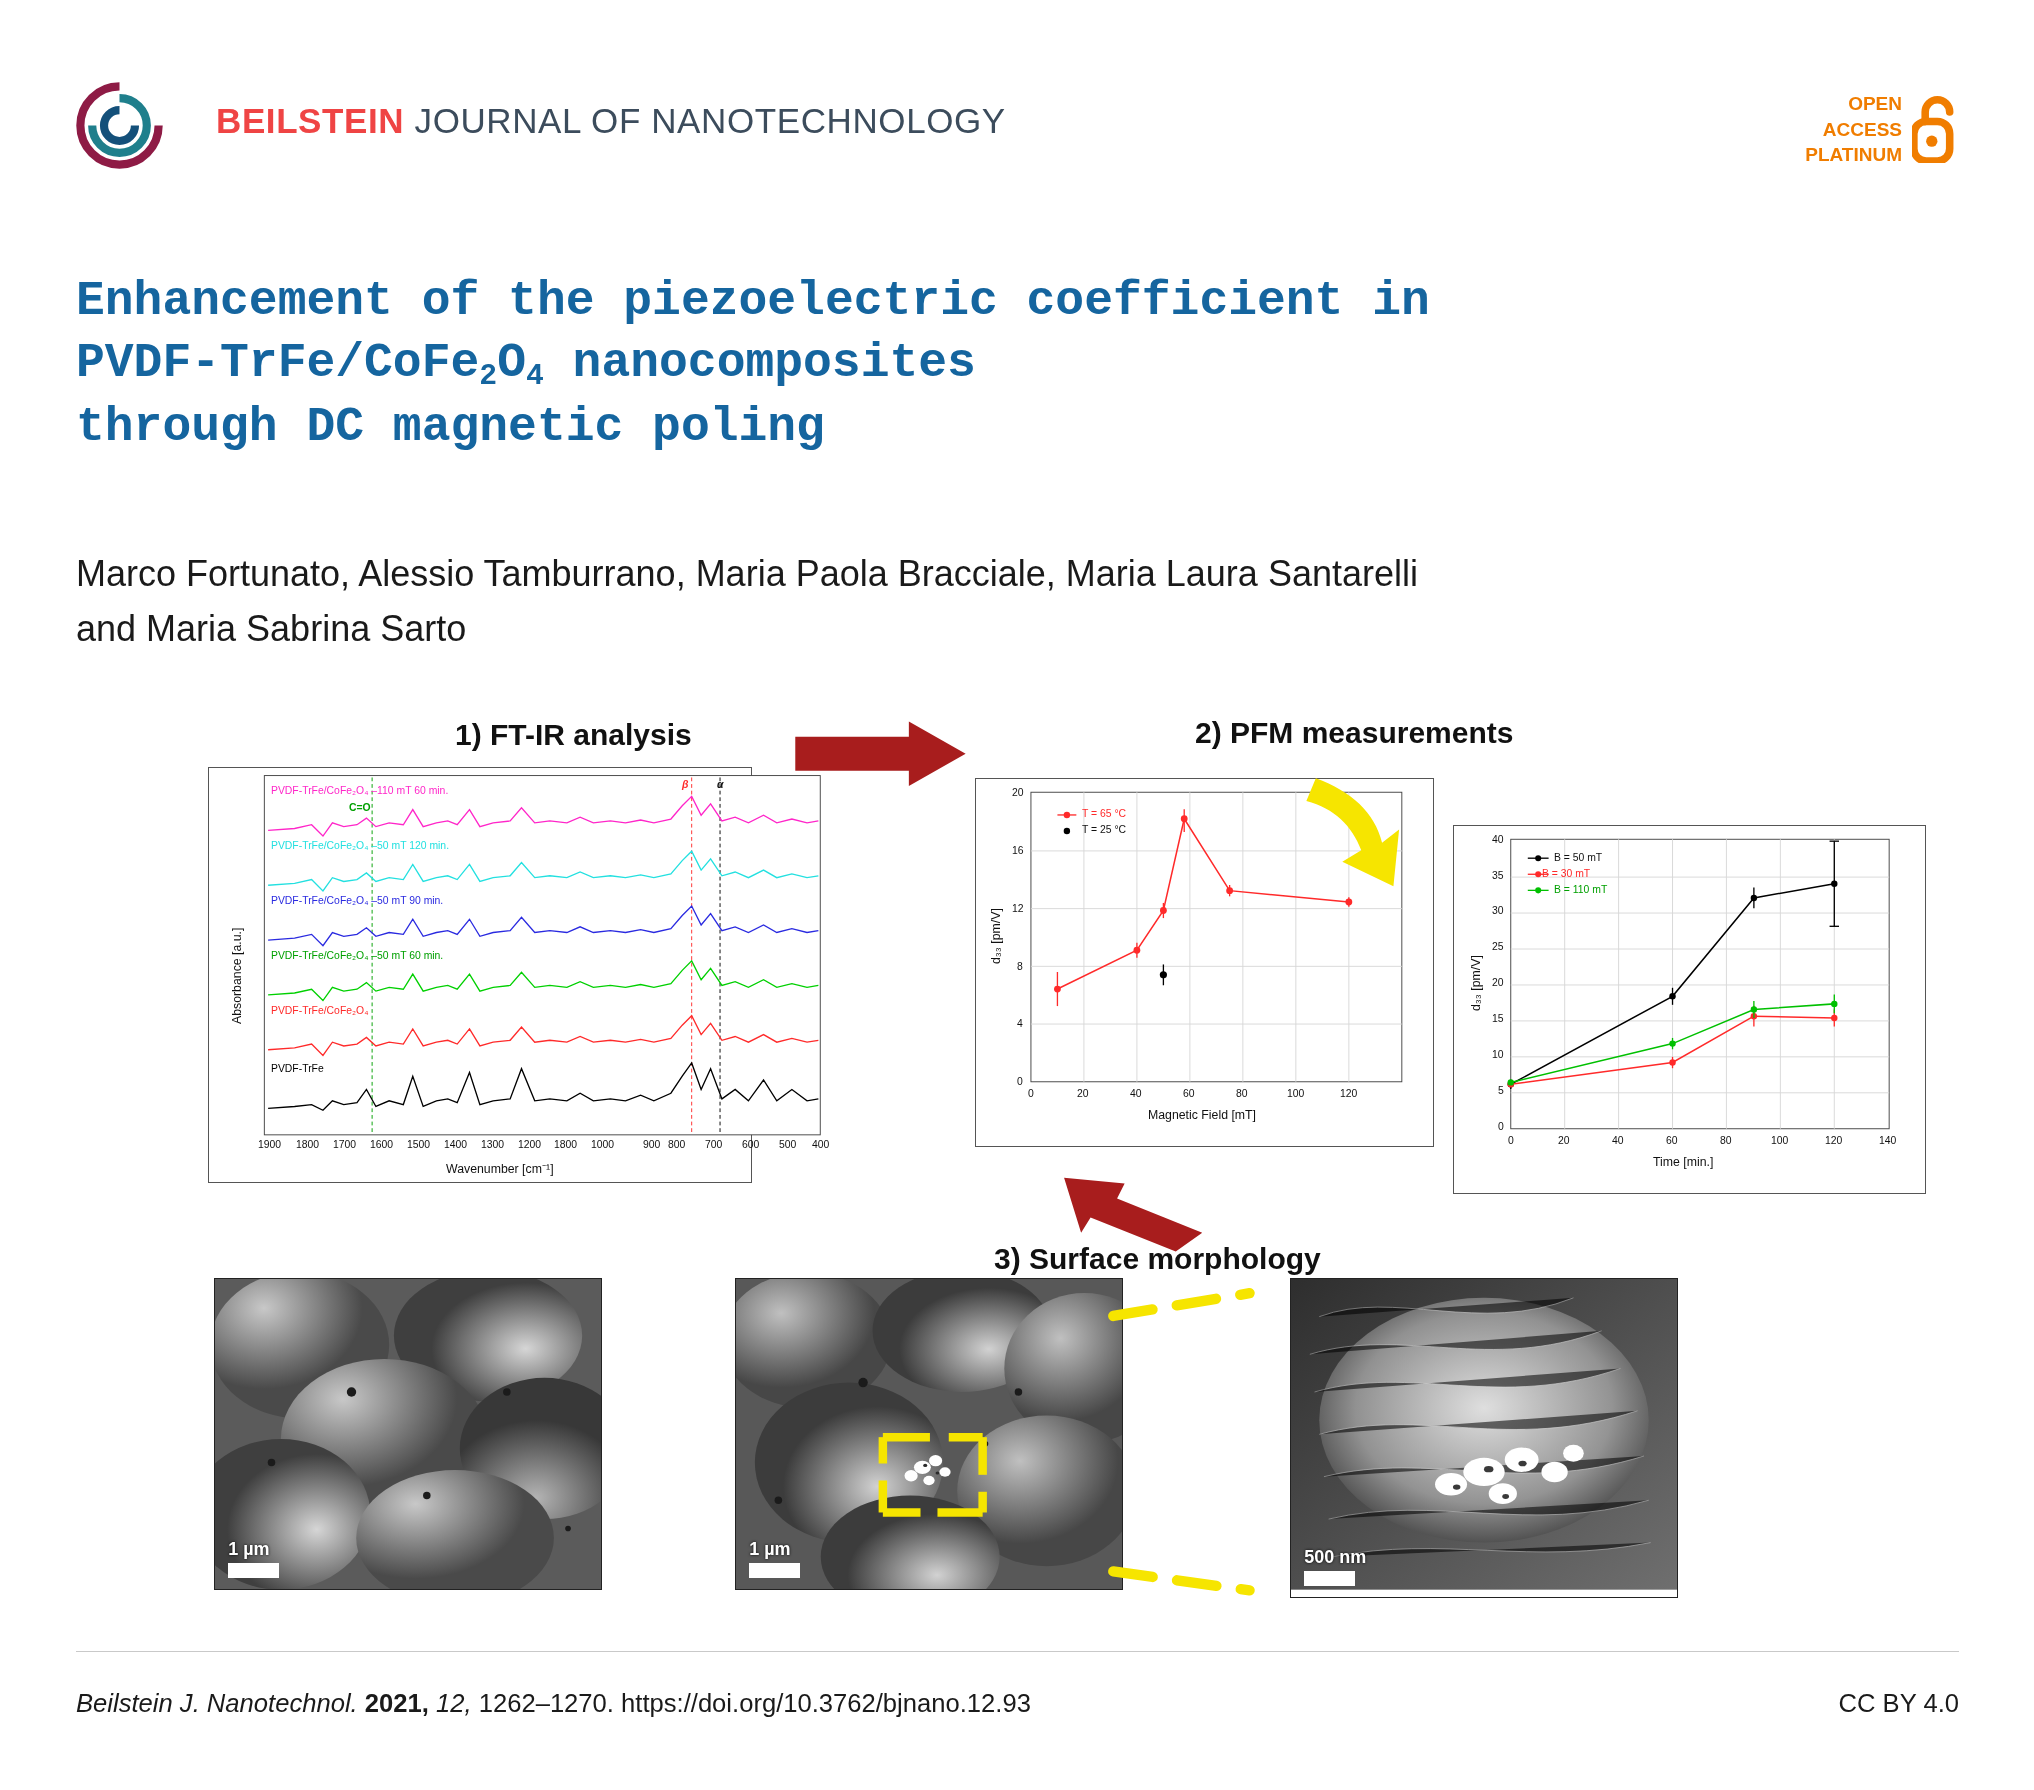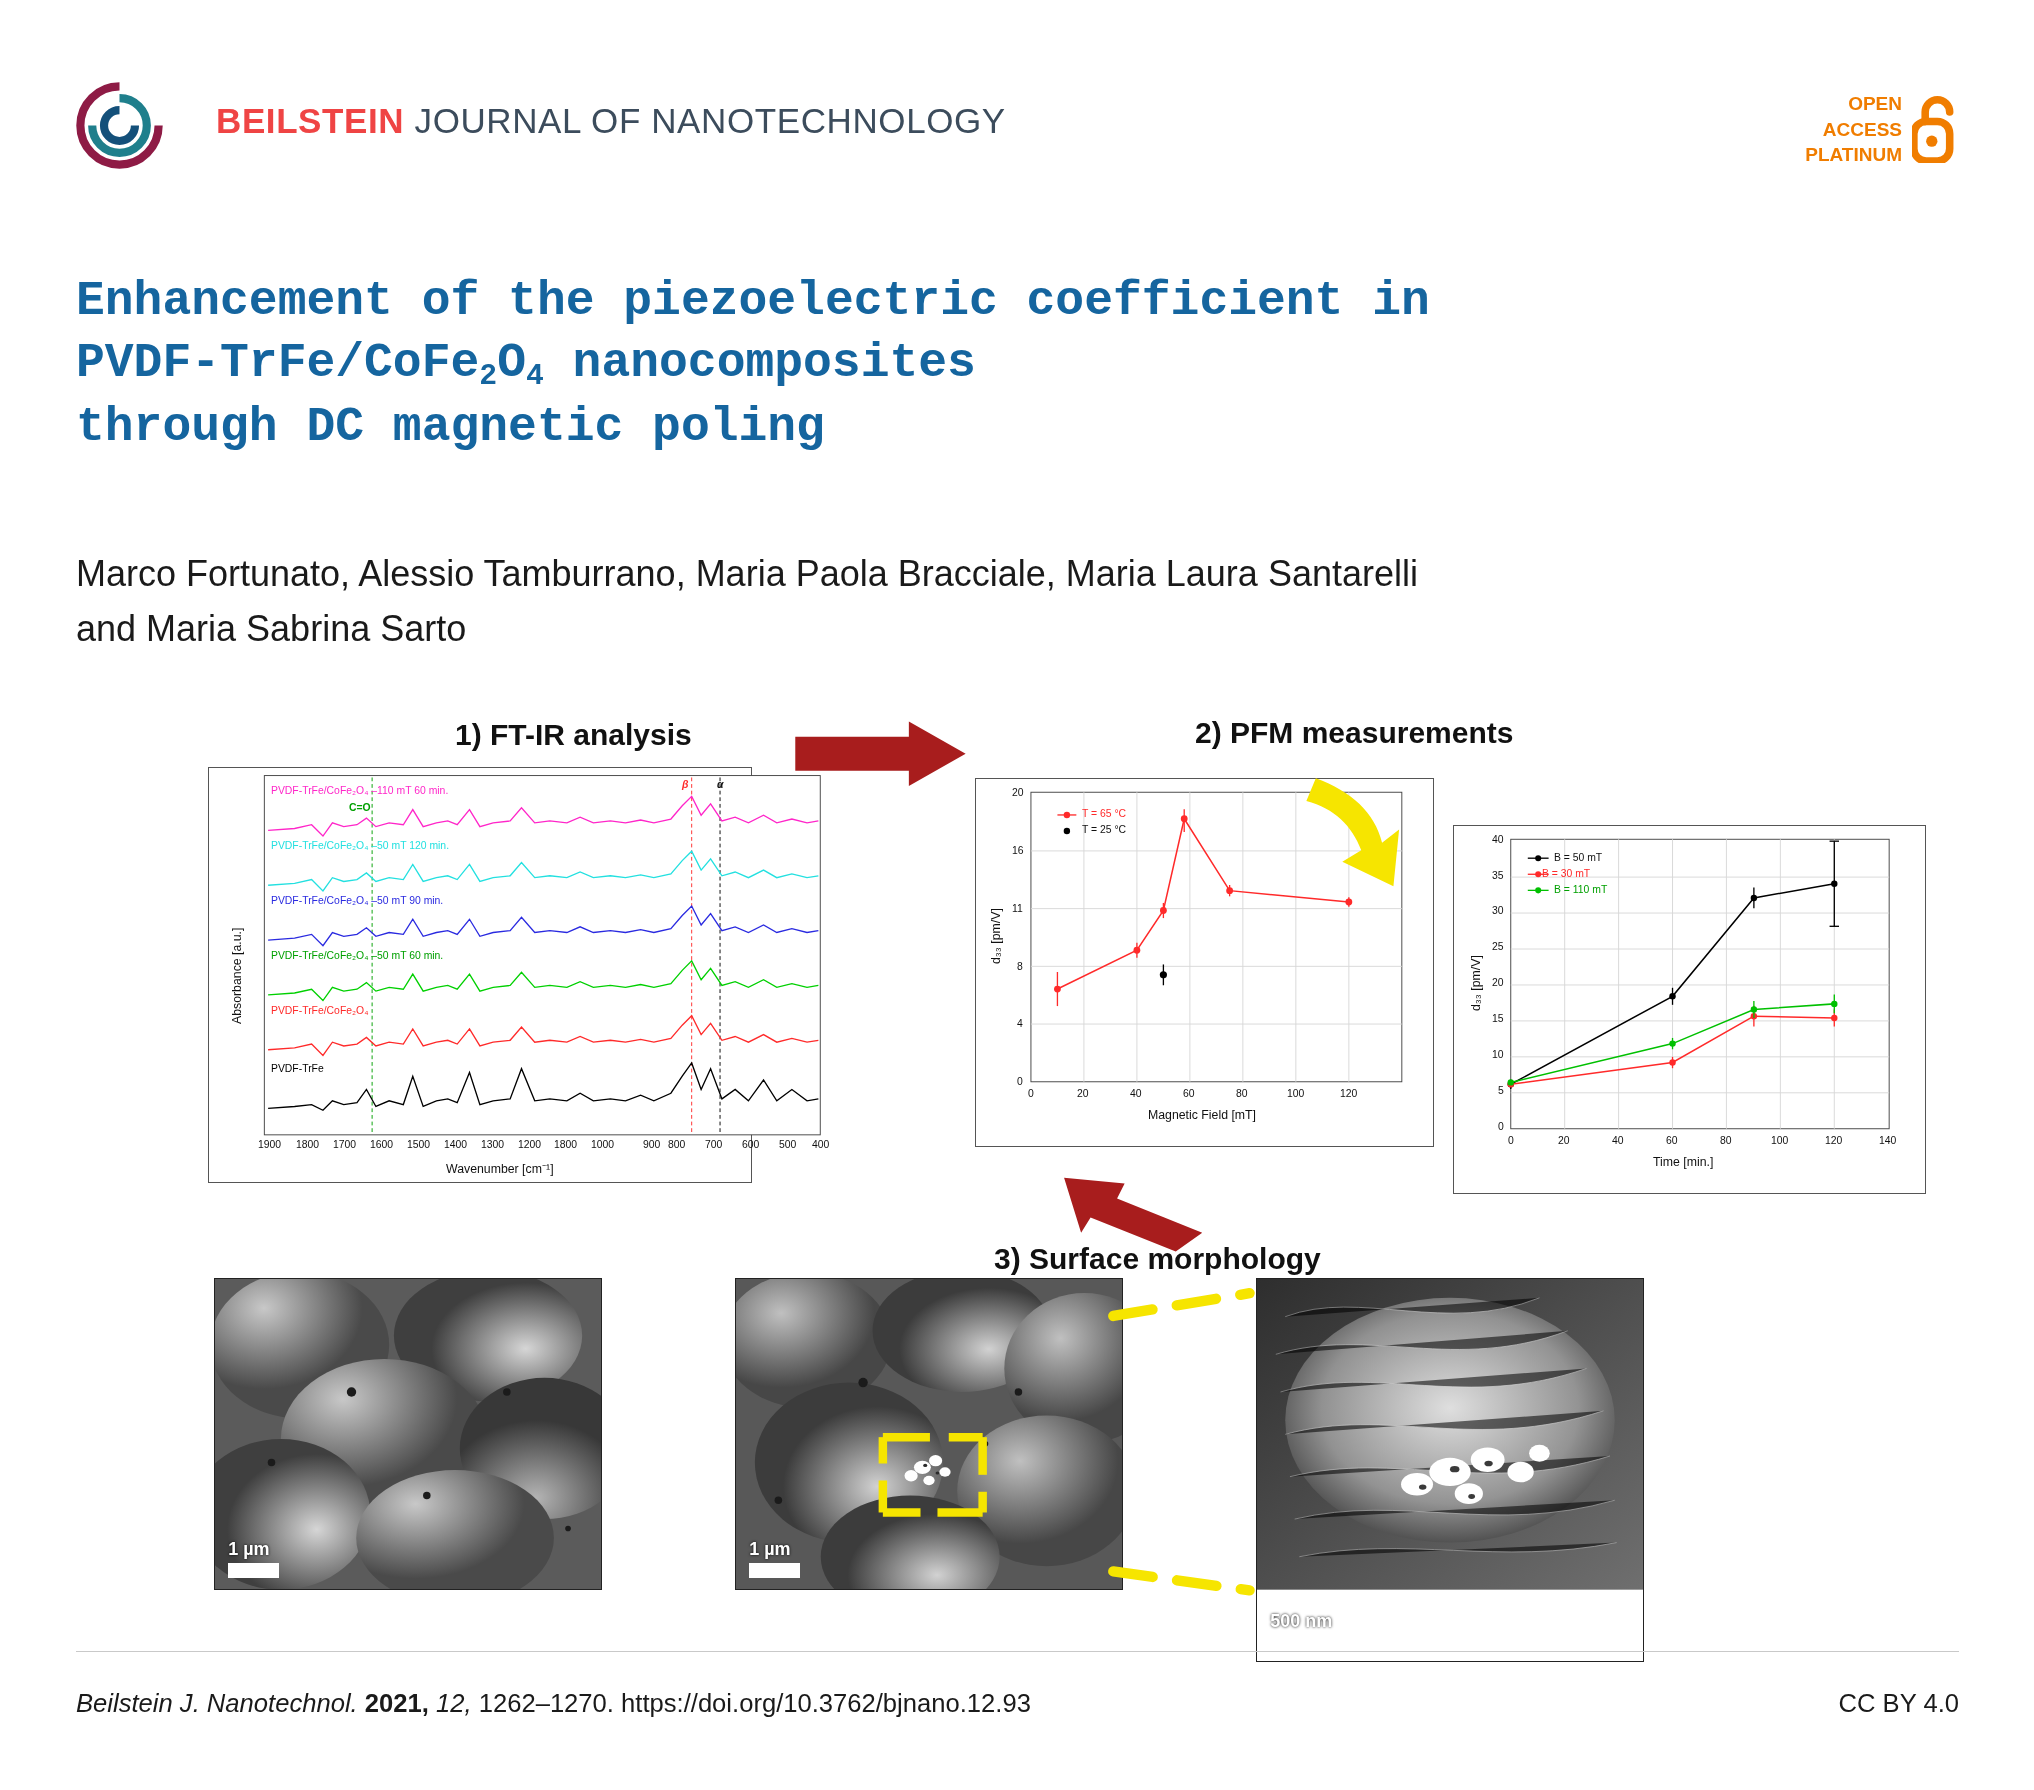--- a/index.html
+++ b/index.html
@@ -146,21 +146,21 @@
   
   .sem {
     position: absolute;
     border: 0.9px solid #222;
     box-sizing: border-box;
     overflow: hidden;
     margin-left: 6px;
   }
   #sem1 { left: 132px; top: 568px; width: 388px; height: 312px; }
   #sem2 { left: 653px; top: 568px; width: 388px; height: 312px; }
-  #sem3 { left: 1174px; top: 568px; width: 388px; height: 384px; }
+  #sem3 { left: 1208px; top: 568px; width: 388px; height: 320px; }
   .sem-inner {
     position: absolute;
     left: 0; top: 0; right: 0; bottom: 0;
   }
   .scalebar-wrap {
     position: absolute;
     left: 13.2px; bottom: 11.4px;
     color: #fff;
     font-size: 18px;
     font-weight: bold;
@@ -339,21 +339,21 @@
         <circle cx="96" cy="38" r="3.4" fill="#ff2a2a"></circle>
         <line x1="86" y1="38" x2="106" y2="38" stroke="#ff2a2a" stroke-width="1.4"></line>
         <circle cx="96" cy="55" r="3.4" fill="#000"></circle>
       </svg>
 
       <div class="series-tag" style="left:106px; top:29px; color:#ff2a2a;">T = 65 °C</div>
       <div class="series-tag" style="left:106px; top:45px; color:#111;">T = 25 °C</div>
 
       <div class="tick-label" style="left:36px; top:7.6px;">20</div>
       <div class="tick-label" style="left:36px; top:66px;">16</div>
-      <div class="tick-label" style="left:36px; top:124px;">11</div>
+      <div class="tick-label" style="left:36px; top:124px;">12</div>
       <div class="tick-label" style="left:41px; top:182px;">8</div>
       <div class="tick-label" style="left:41px; top:239px;">4</div>
       <div class="tick-label" style="left:41px; top:297px;">0</div>
 
       <div class="tick-label" style="left:52px;  top:309px;">0</div>
       <div class="tick-label" style="left:101px; top:309px;">20</div>
       <div class="tick-label" style="left:154px; top:309px;">40</div>
       <div class="tick-label" style="left:207px; top:309px;">60</div>
       <div class="tick-label" style="left:260px; top:309px;">80</div>
       <div class="tick-label" style="left:311px; top:309px;">100</div>

